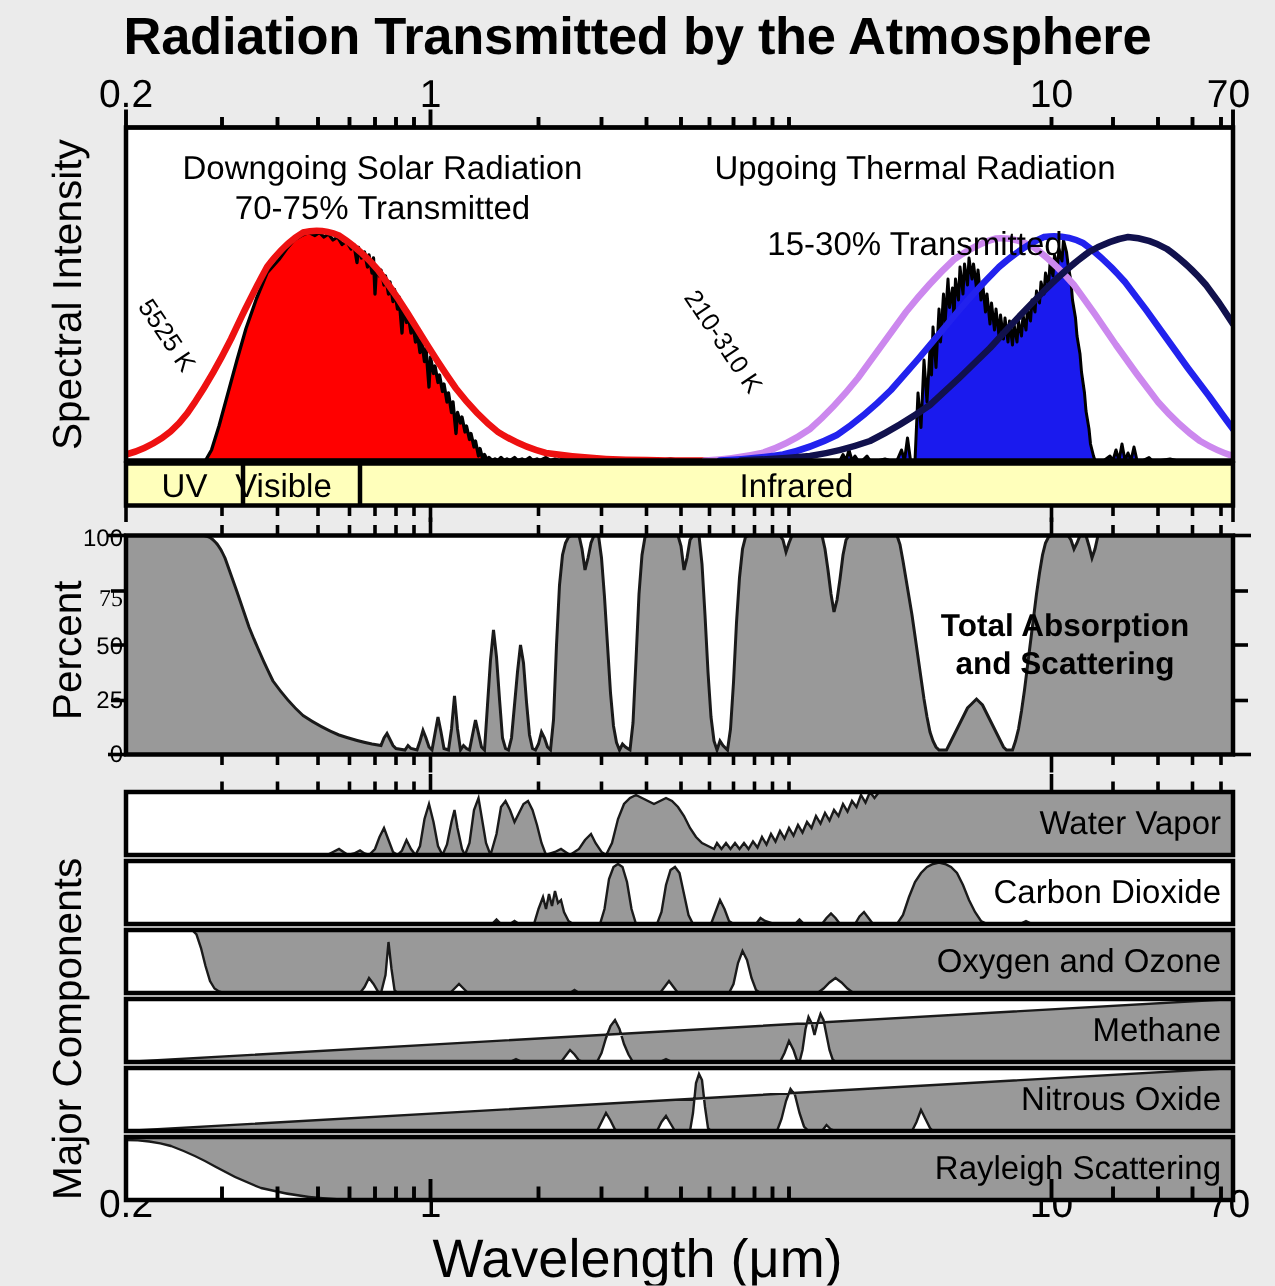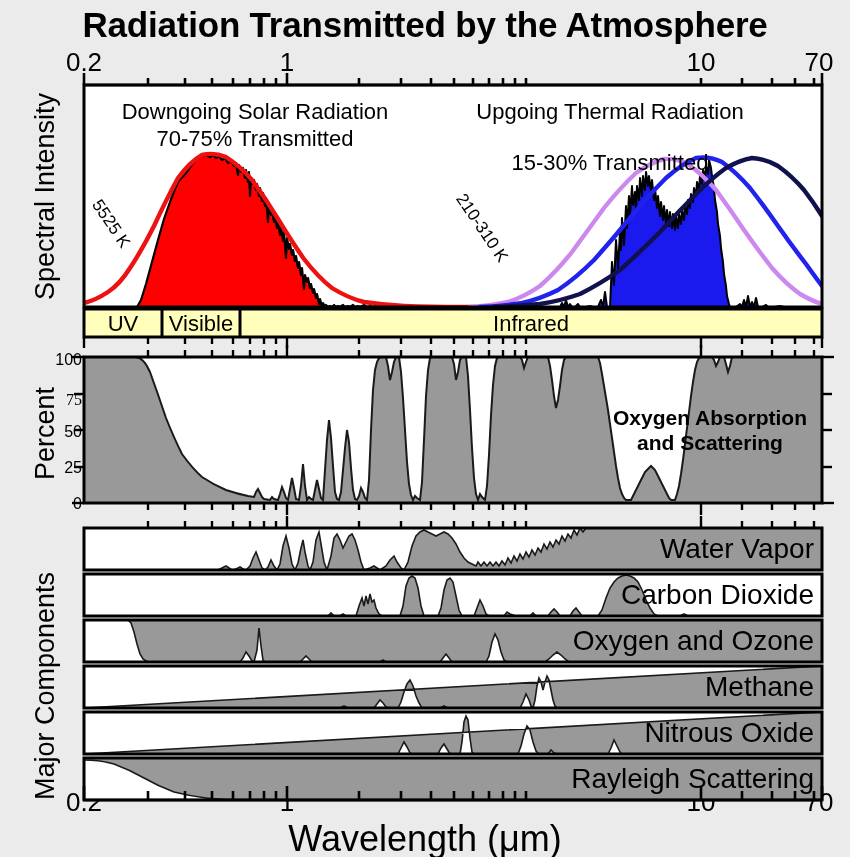--- a/index.html
+++ b/index.html
@@ -59,21 +59,21 @@
     white-space:nowrap;
   }
   .band-label{
     position:absolute;
     font-size:22px;
     text-align:center;
     line-height:22px;
   }
   .gas-label{
     position:absolute;
-    font-size:28px;
+    font-size:22px;
     text-align:right;
     line-height:21px;
   }
   .rot-note{
     position:absolute;
     font-size:17px;
     white-space:nowrap;
     transform-origin:0 0;
   }
 </style>
@@ -566,24 +566,24 @@
 
   <div class="curve-note" style="left:100px;top:98px;width:310px;">Downgoing Solar Radiation</div>
   <div class="curve-note" style="left:100px;top:125px;width:310px;">70-75% Transmitted</div>
   <div class="curve-note" style="left:455px;top:98px;width:310px;">Upgoing Thermal Radiation</div>
   <div class="curve-note" style="left:455px;top:125px;width:310px;margin-top:24px;">15-30% Transmitted</div>
 
   <div class="rot-note" style="left:104px;top:196px;transform:rotate(56deg);">5525 K</div>
   <div class="rot-note" style="left:468px;top:190px;transform:rotate(56deg);">210-310 K</div>
 
   <div class="band-label" style="left:84px;top:313px;width:78px;">UV</div>
-  <div class="band-label" style="left:162px;top:313px;width:78px;">Visible</div>
+  <div class="band-label" style="left:150px;top:313px;width:78px;">Visible</div>
   <div class="band-label" style="left:240px;top:313px;width:582px;">Infrared</div>
 
-  <div class="panel-note" style="left:610px;top:405px;width:200px;">Oxygen Absorption</div>
+  <div class="panel-note" style="left:610px;top:405px;width:200px;">Total Absorption</div>
   <div class="panel-note" style="left:610px;top:430px;width:200px;">and Scattering</div>
 
   <div class="gas-label" style="left:520px;top:538px;width:294px;">Water Vapor</div>
   <div class="gas-label" style="left:520px;top:584px;width:294px;">Carbon Dioxide</div>
   <div class="gas-label" style="left:520px;top:630px;width:294px;">Oxygen and Ozone</div>
   <div class="gas-label" style="left:520px;top:676px;width:294px;">Methane</div>
   <div class="gas-label" style="left:520px;top:722px;width:294px;">Nitrous Oxide</div>
   <div class="gas-label" style="left:520px;top:768px;width:294px;">Rayleigh Scattering</div>
 
 </div>

